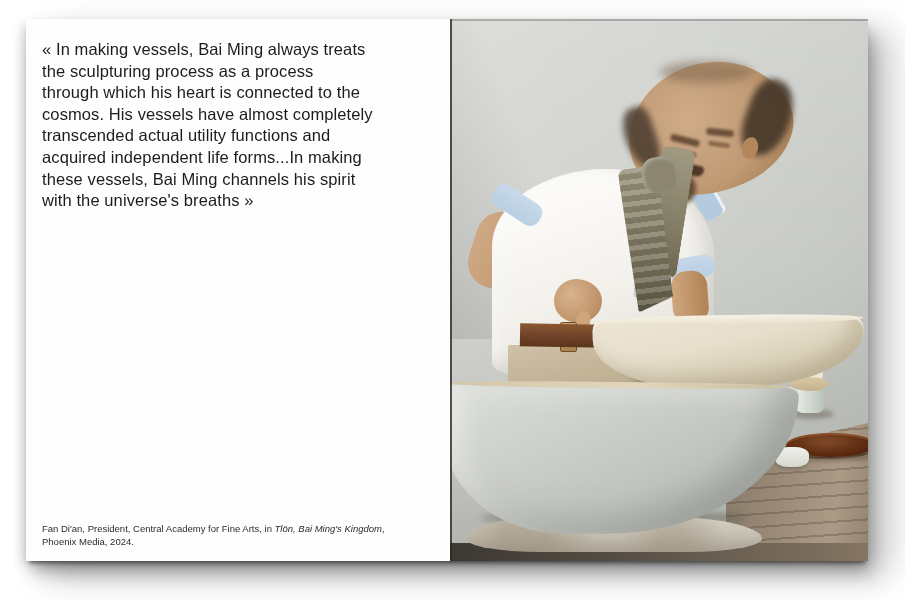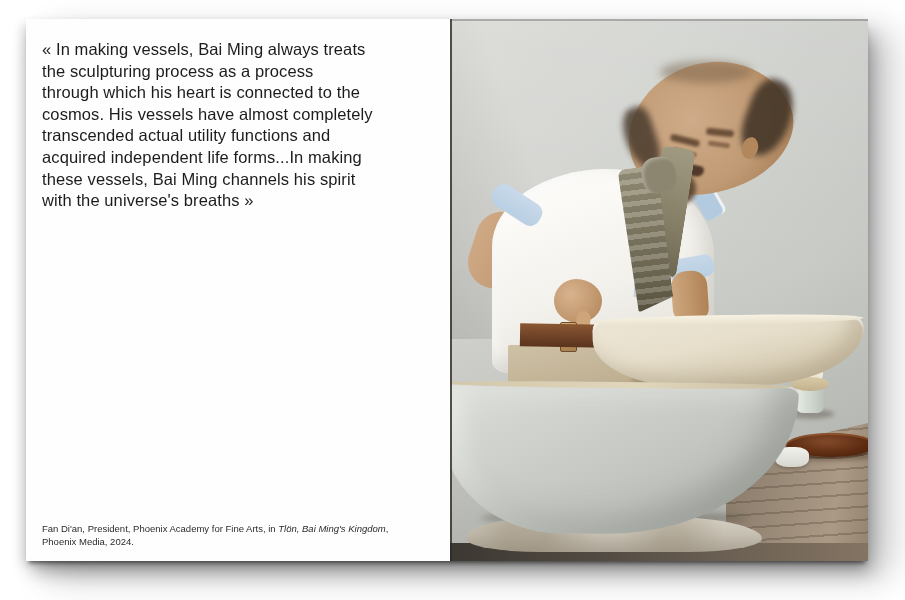--- a/index.html
+++ b/index.html
@@ -179,21 +179,21 @@
   <div class="quote">« In making vessels, Bai Ming always treats
 the sculpturing process as a process
 through which his heart is connected to the
 cosmos. His vessels have almost completely
 transcended actual utility functions and
 acquired independent life forms...In making
 these vessels, Bai Ming channels his spirit
 with the universe's breaths »</div>
 
   <div class="citation">
-    <span class="cit-line"><span>Fan Di'an, President, Phoenix Academy for Fine Arts, in </span><i>Tlön, Bai Ming's Kingdom</i><span>,</span></span>
+    <span class="cit-line"><span>Fan Di'an, President, Central Academy for Fine Arts, in </span><i>Tlön, Bai Ming's Kingdom</i><span>,</span></span>
     <span class="cit-line">Phoenix Media, 2024.</span>
   </div>
 
   <div class="photo" role="img" aria-label="Bai Ming, wearing a white polo shirt with light-blue trim and an olive scarf, leaning over large white porcelain bowls on a wooden table">
     <div class="wall"></div>
     <div class="wall-corner"></div>
 
     <div class="table"></div>
     <div class="floor-strip"></div>
 

